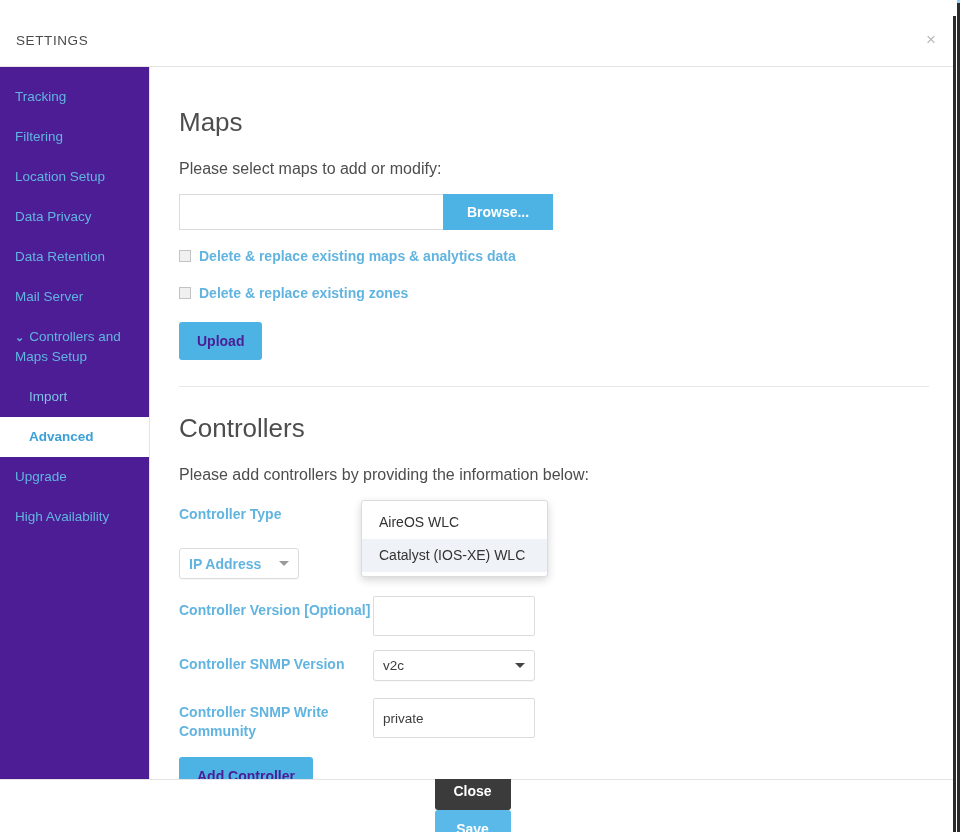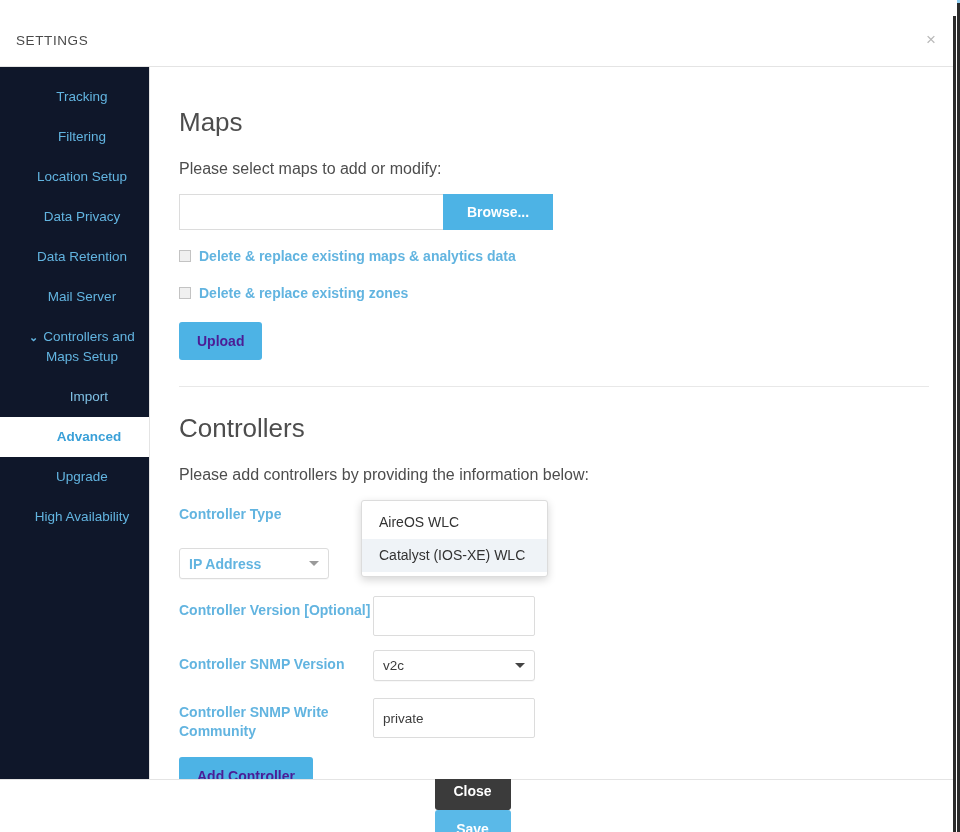--- a/index.html
+++ b/index.html
@@ -63,26 +63,25 @@
     flex: 1 1 auto;
     min-height: 0;
     border-bottom: 1px solid #e4e4e4;
     height: 713px;
   }
 
   
   #sidebar {
     width: 150px;
     min-width: 150px;
-    background: #0f172a;
+    background: #4c1d95;
     border-right: 1px solid #e4e4e4;
     box-sizing: border-box;
     padding-top: 10px;
     font-size: 13.5px;
-    text-align: center;
   }
   .nav-item {
     display: block;
     padding: 10px 0 10px 15px;
     color: #62b4e0;
     cursor: pointer;
     line-height: 20px;
   }
   .nav-item.sub {
     padding-left: 29px;
@@ -232,21 +231,21 @@
     box-shadow: 0 1px 1px rgba(0,0,0,0.03);
   }
   .select-box .sel-text { flex: 1 1 auto; }
   .caret {
     width: 0; height: 0;
     border-left: 5px solid transparent;
     border-right: 5px solid transparent;
     border-top: 5px solid #444444;
     flex: 0 0 auto;
   }
-  .select-box.blue { width: 150px; }
+  .select-box.blue { width: 120px; }
   .select-box.blue .sel-text { color: #62b4e0; font-weight: bold; font-size: 14px; }
   .select-box.blue .caret { border-top-color: #9a9a9a; }
 
   .text-input {
     width: 162px;
     height: 40px;
     border: 1px solid #dcdcdc;
     border-radius: 2px;
     box-sizing: border-box;
     padding: 0 9px;

